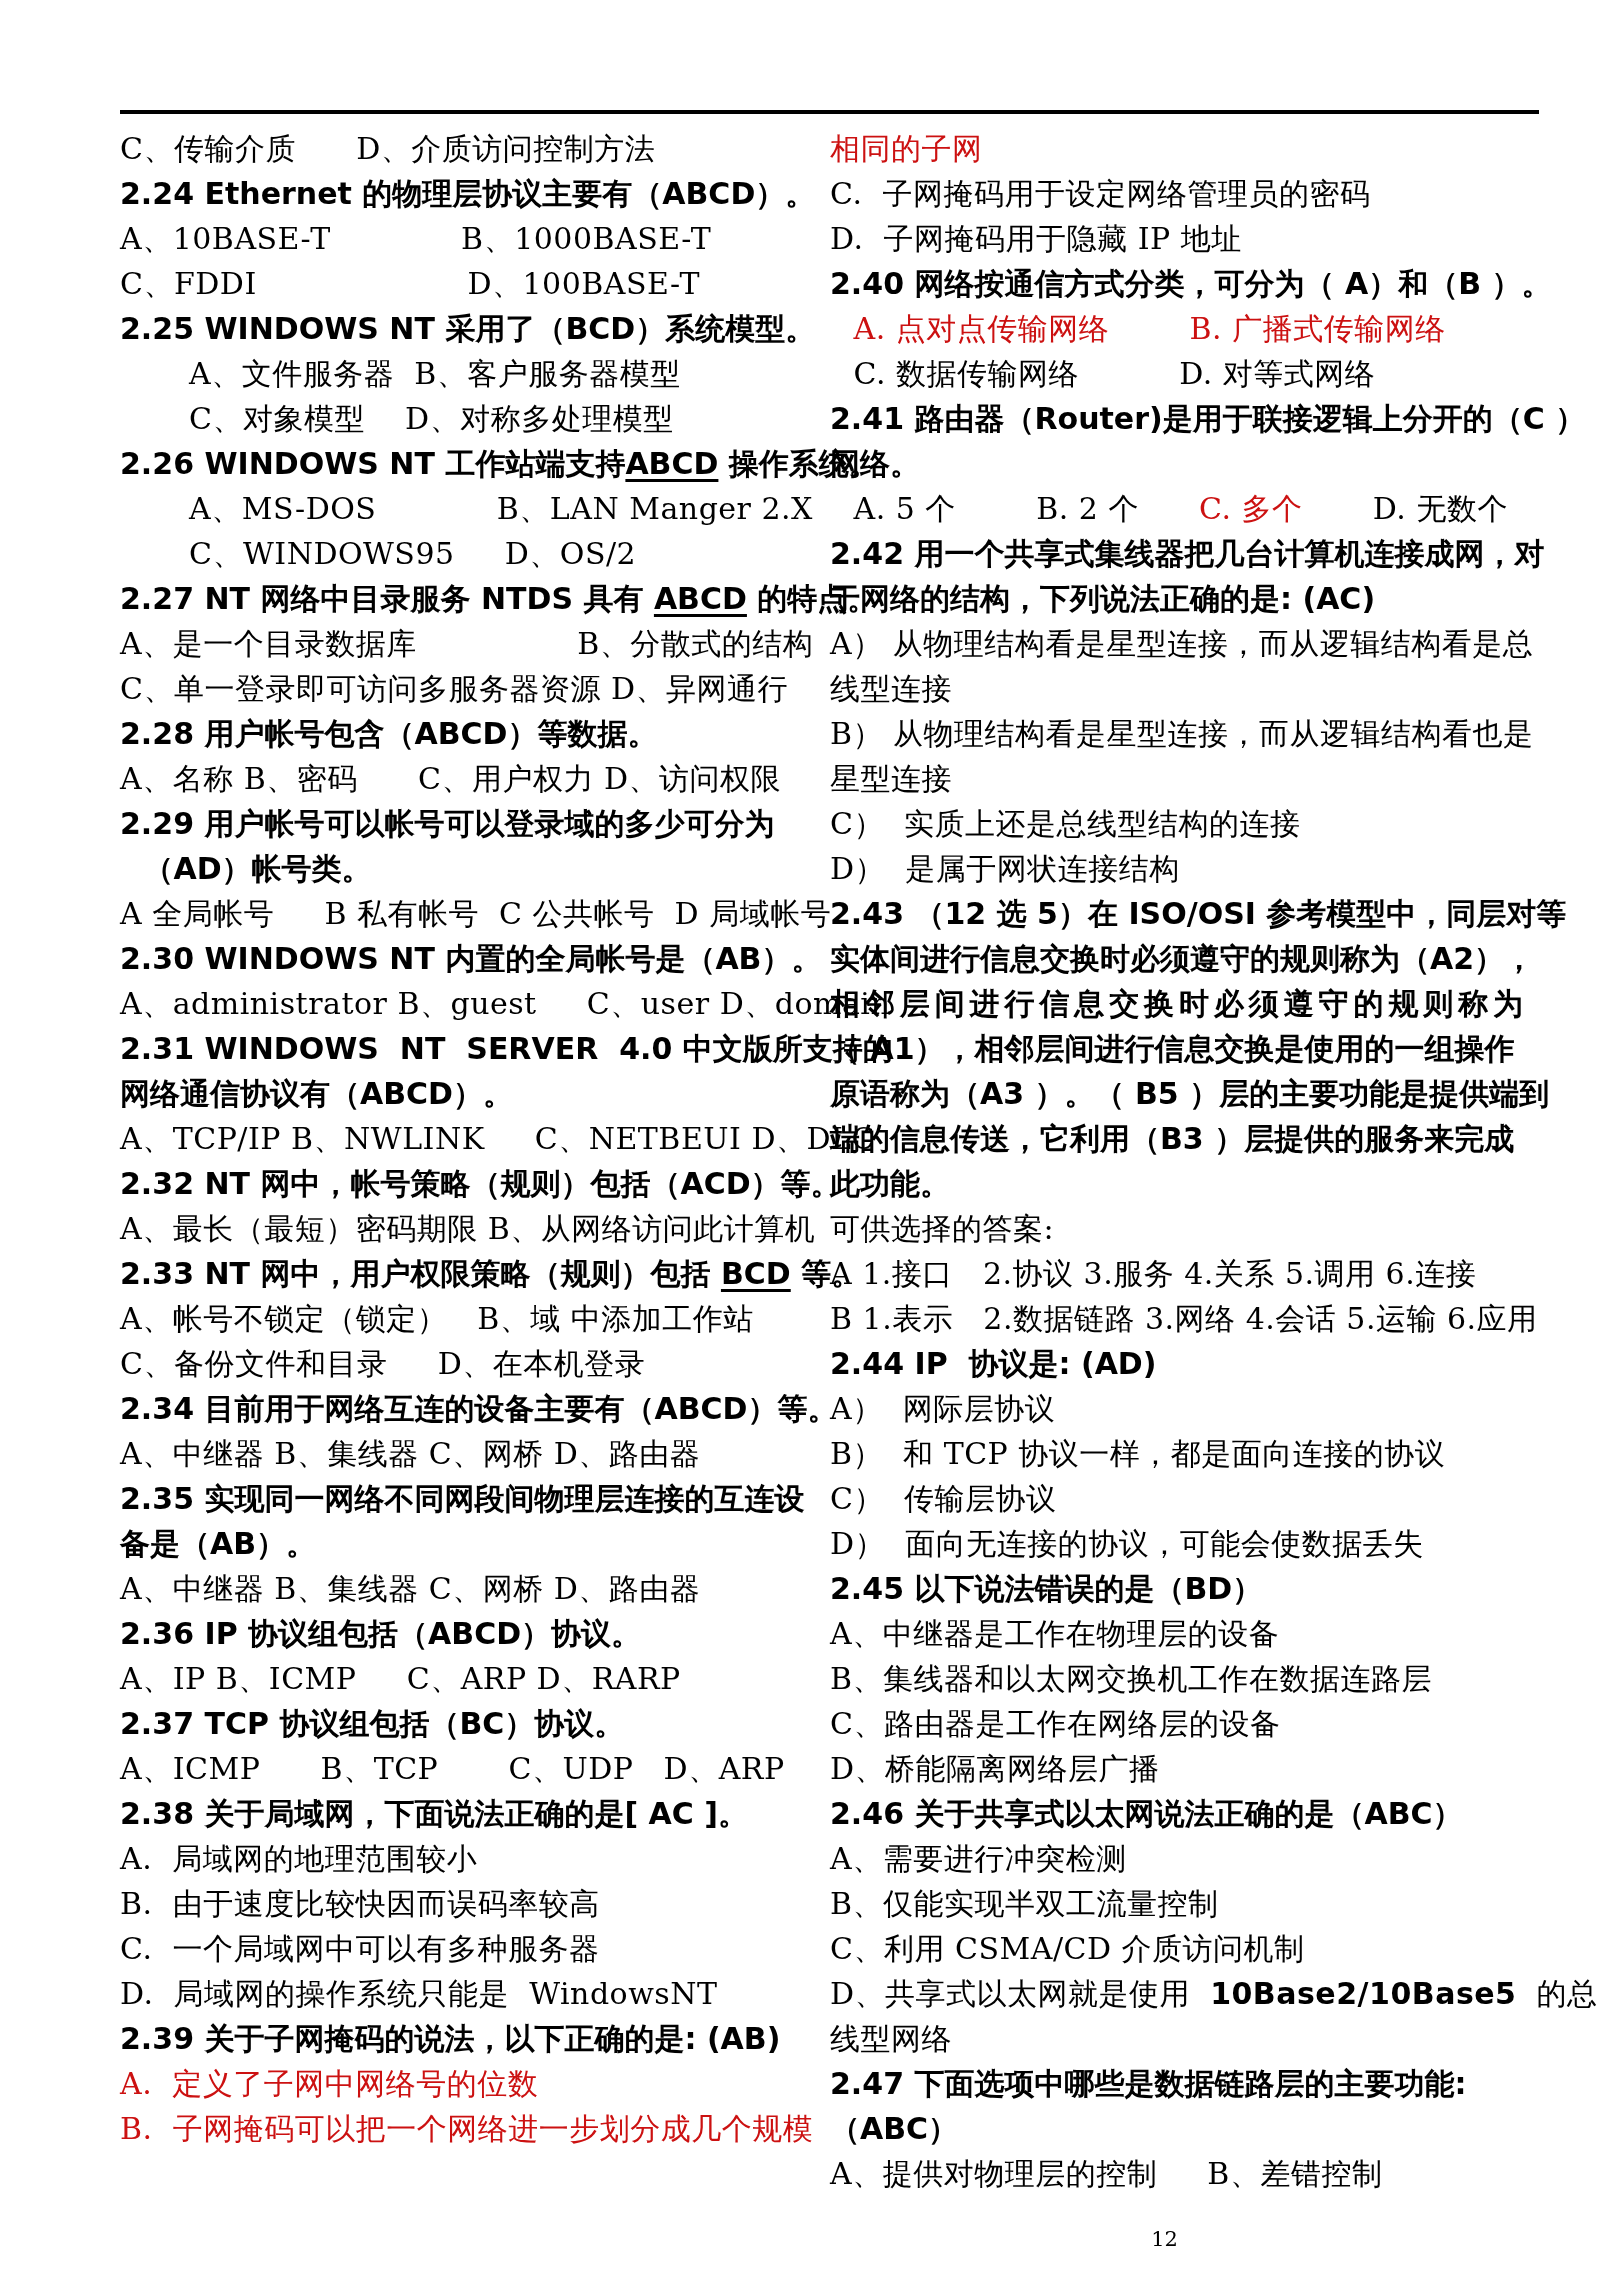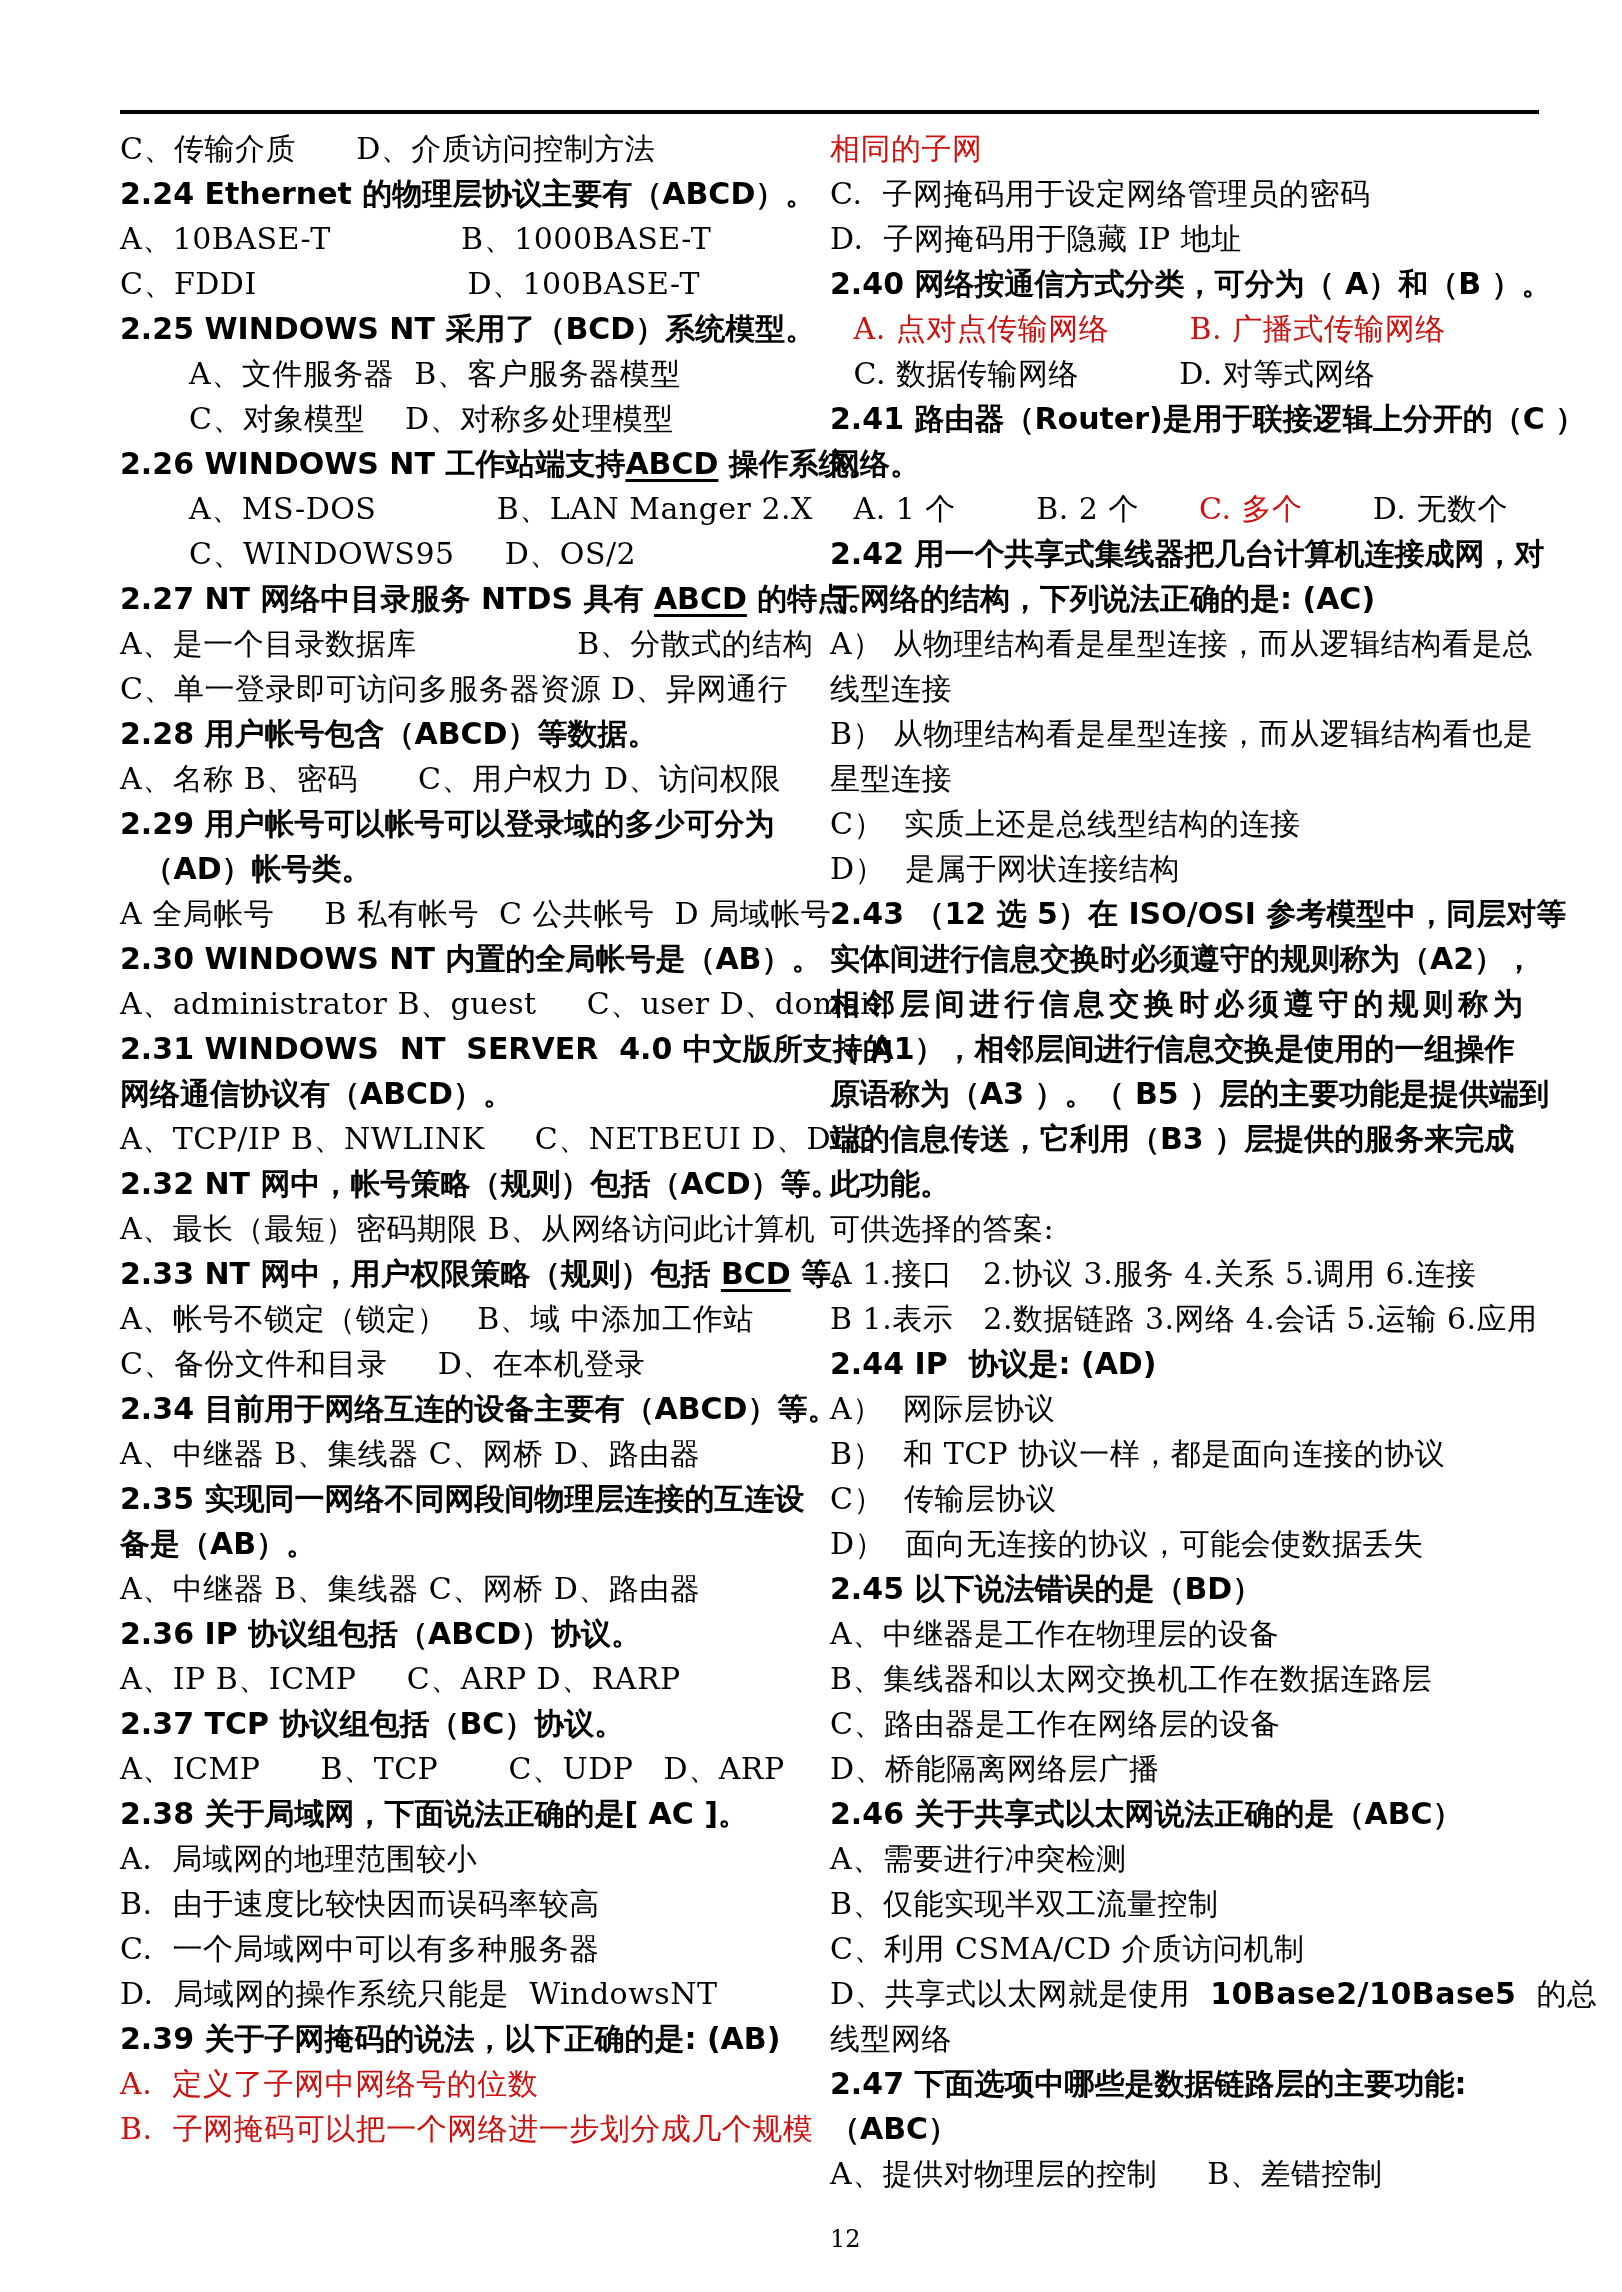--- a/index.html
+++ b/index.html
@@ -49,23 +49,23 @@
     text-decoration-thickness: 2.9px;
     text-underline-offset: 4.9px;
     text-align: center;
   }
   .run-boldsans {
     font-family: "DejaVu Sans", "Liberation Sans", sans-serif;
     font-weight: bold;
   }
   .page-num {
     margin-top: 21.6px;
-    text-align: left;
+    text-align: center;
     padding-right: 41px;
-    font-size: 24px;
+    font-size: 21px;
     line-height: 45px;
     font-family: "DejaVu Serif", "Liberation Serif", serif;
   }
 </style>
 </head>
 <body>
 
 <div class="page">
   <hr class="rule">
   <div class="cols">
@@ -119,21 +119,21 @@
     <div class="col col-right">
 
     <div class="line red"><span>相同的子网</span></div>
         <div class="line"><span>C.  子网掩码用于设定网络管理员的密码</span></div>
         <div class="line"><span>D.  子网掩码用于隐藏 IP 地址</span></div>
         <div class="line q"><span>2.40 网络按通信方式分类，可分为（ A）和（B ）。</span></div>
         <div class="line i1 red"><span>A. 点对点传输网络        B. 广播式传输网络</span></div>
         <div class="line i1"><span>C. 数据传输网络          D. 对等式网络</span></div>
         <div class="line q"><span>2.41 路由器（Router)是用于联接逻辑上分开的（C ）</span></div>
         <div class="line q"><span>网络。</span></div>
-        <div class="line i1"><span>A. 1 个        B. 2 个      </span><span class="run-red">C. 多个</span><span>       D. 无数个</span></div>
+        <div class="line i1"><span>A. 5 个        B. 2 个      </span><span class="run-red">C. 多个</span><span>       D. 无数个</span></div>
         <div class="line q"><span>2.42 用一个共享式集线器把几台计算机连接成网，对</span></div>
         <div class="line q"><span>于网络的结构，下列说法正确的是: (AC)</span></div>
         <div class="line"><span>A） 从物理结构看是星型连接，而从逻辑结构看是总</span></div>
         <div class="line"><span>线型连接</span></div>
         <div class="line"><span>B） 从物理结构看是星型连接，而从逻辑结构看也是</span></div>
         <div class="line"><span>星型连接</span></div>
         <div class="line"><span>C）  实质上还是总线型结构的连接</span></div>
         <div class="line"><span>D）  是属于网状连接结构</span></div>
         <div class="line q"><span>2.43 （12 选 5）在 ISO/OSI 参考模型中，同层对等</span></div>
         <div class="line q"><span>实体间进行信息交换时必须遵守的规则称为（A2），</span></div>

